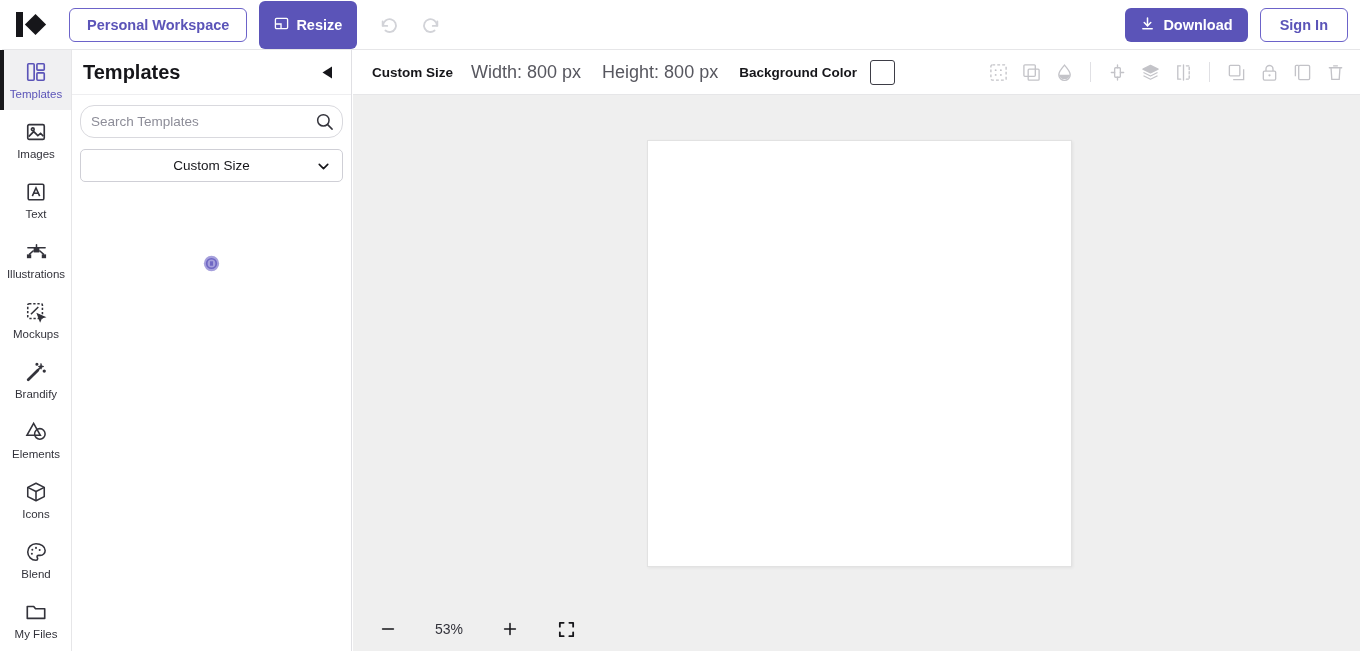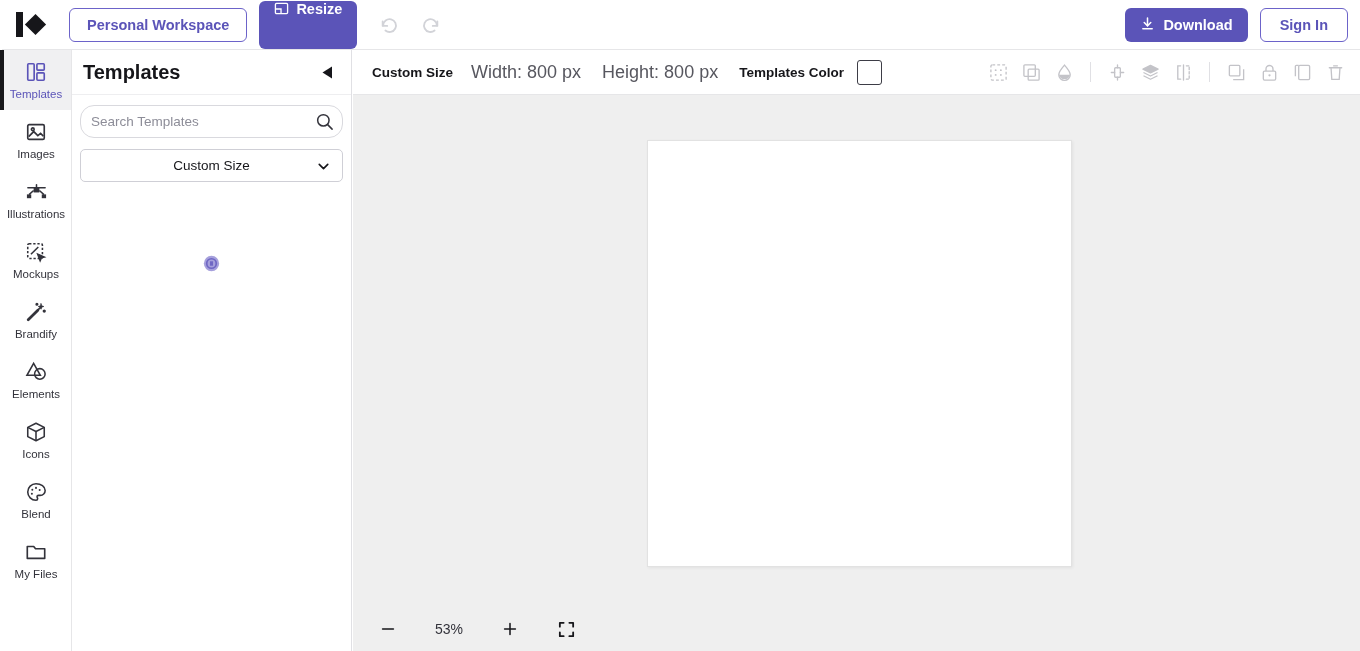--- a/index.html
+++ b/index.html
@@ -33,21 +33,21 @@
     background: #ffffff; color: #5b54b8;
     font-size: 14.5px; font-weight: 600;
     display: flex; align-items: center; cursor: pointer;
     font-family: "Liberation Sans", sans-serif;
   }
   .btn-resize {
     margin-left: 12px; height: 48px; padding: 0 15px;
     border: none; border-radius: 6px;
     background: #5b54b8; color: #ffffff;
     font-size: 14.5px; font-weight: 700;
-    display: flex; align-items: flex-start; gap: 7px; cursor: pointer;
+    display: flex; align-items: center; gap: 7px; cursor: pointer;
     font-family: "Liberation Sans", sans-serif;
   }
   .hist-btns { margin-left: 20px; display: flex; align-items: center; gap: 14px; }
   .hist-btn {
     width: 26px; height: 26px; display: flex;
     align-items: center; justify-content: center;
     cursor: pointer; color: #d2d3d8;
   }
   .header-right {
     margin-left: auto; margin-right: 14px;
@@ -274,20 +274,30 @@
     <span class="rail-icon">
       <svg width="22" height="22" viewBox="0 0 24 24" fill="none" stroke="currentColor" stroke-width="1.8">
         <rect x="3" y="4" width="18" height="16" rx="1.5"></rect>
         <circle cx="8.5" cy="9" r="1.5"></circle>
         <path d="M4 17 L9.5 11.5 L14 16 L17 13.5 L20 16.5"></path>
       </svg>
     </span>
     <span class="rail-label">Images</span>
   </div>
 
+  <div class="rail-item">
+    <span class="rail-icon">
+      <svg width="22" height="22" viewBox="0 0 24 24" fill="none" stroke="currentColor" stroke-width="1.8">
+        <rect x="3.5" y="3.5" width="17" height="17" rx="1.5"></rect>
+        <path d="M8 16.5 L12 7.5 L16 16.5" stroke-width="1.7"></path>
+        <path d="M9.4 13.3 H14.6" stroke-width="1.7"></path>
+      </svg>
+    </span>
+    <span class="rail-label">Text</span>
+  </div>
 
   <div class="rail-item">
     <span class="rail-icon">
       <svg width="23" height="23" viewBox="0 0 24 24" fill="none" stroke="currentColor" stroke-width="1.6">
         <rect x="9" y="8" width="6" height="5" fill="currentColor" stroke="none"></rect>
         <rect x="2" y="15" width="4.5" height="4" fill="currentColor" stroke="none"></rect>
         <rect x="17.5" y="15" width="4.5" height="4" fill="currentColor" stroke="none"></rect>
         <path d="M9 11 L4.2 15.2 M15 11 L19.8 15.2"></path>
         <path d="M3 8 L21 8" stroke-linecap="round"></path>
         <path d="M12 8 L12 5" stroke-linecap="round"></path>
@@ -402,21 +412,21 @@
         <rect x="8.2" y="7.4" width="3.6" height="5.2" fill="#6f67c4"></rect>
       </svg>
     </div>
   </div>
 </div>
 
 <div class="canvas-toolbar">
   <span class="tb-strong">Custom Size</span>
   <span class="tb-muted tb-gap-a">Width: 800 px</span>
   <span class="tb-muted tb-gap-b">Height: 800 px</span>
-  <span class="tb-strong tb-gap-b">Templates Color</span>
+  <span class="tb-strong tb-gap-b">Background Color</span>
   <span class="bg-swatch"></span>
 
   <div class="tb-right">
     <span class="tb-icon">
       <svg width="19" height="19" viewBox="0 0 20 20" fill="none" stroke="currentColor" stroke-width="1.4">
         <rect x="2" y="2" width="16" height="16" rx="1.5" stroke-dasharray="3 2.2"></rect>
         <circle cx="7" cy="7.5" r="1" fill="currentColor" stroke="none"></circle>
         <circle cx="12.5" cy="7.5" r="1" fill="currentColor" stroke="none"></circle>
         <circle cx="7" cy="12.5" r="1" fill="currentColor" stroke="none"></circle>
         <circle cx="12.5" cy="12.5" r="1" fill="currentColor" stroke="none"></circle>

